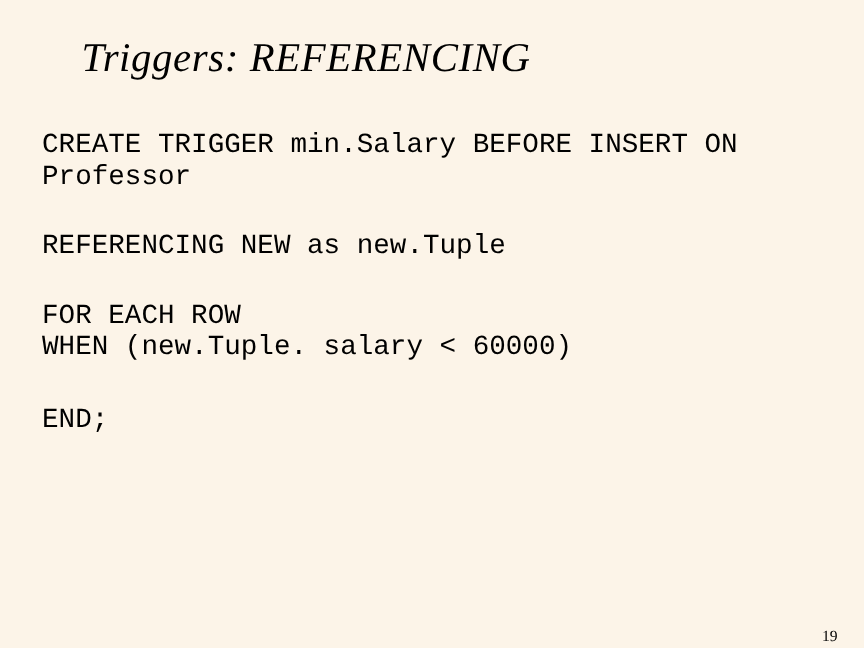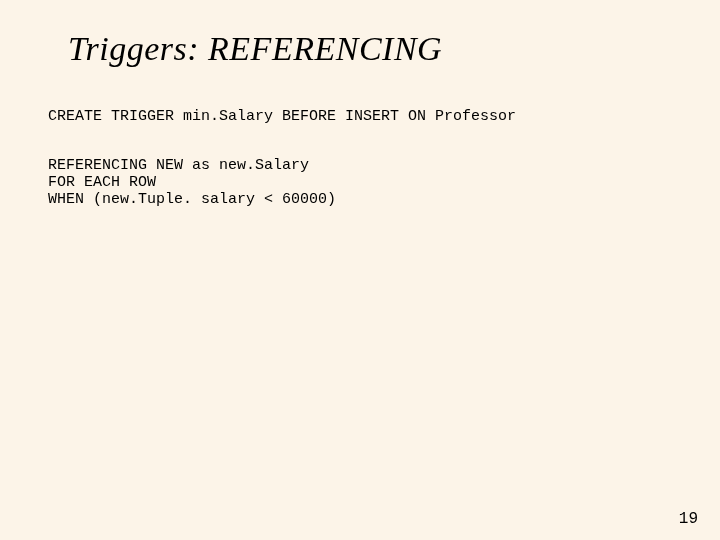--- a/index.html
+++ b/index.html
@@ -1,31 +1,32 @@
 <!DOCTYPE html>
 <html><head>
 <meta charset="utf-8">
 <style>
 body{margin:0;background:#fcf4e8;width:720px;height:540px;font-family:'Times New Roman',serif;color:#000;position:relative}
 .title{font-style:italic;font-size:34px;padding:30px 16px 0 68px;letter-spacing:0.5px}
-.code{font-family:'Courier New',monospace;font-size:15px;padding-left:48px}
+.code{font-family:'Courier New',monospace;font-size:23px;padding-left:35px}
 .l1{margin-top:40px}
 .l2{margin-top:32px}
-.l3{}
+.l3{margin-top:32px}
 .l4{}
 .blk{margin-top:32px;line-height:1.45}
 .ind{padding-left:32px}
-.pagenum{position:absolute;bottom:12px;right:22px;font-family:Liberation Mono, monospace;font-size:16px}
+.pagenum{position:absolute;bottom:2px;right:22px;font-family:Liberation Serif, serif;font-size:13px}
 </style>
 </head>
 <body>
 
 <div class="title">Triggers: REFERENCING</div>
 
 <div class="code l1">CREATE TRIGGER min.Salary BEFORE INSERT ON Professor</div>
-<div class="code l2">REFERENCING NEW as new.Salary</div>
+<div class="code l2">REFERENCING NEW as new.Tuple</div>
 <div class="code l3">FOR EACH ROW</div>
 <div class="code l4">WHEN (new.Tuple. salary &lt; 60000)</div>
 
 <div class="code blk">
+  <div>END;</div>
 </div>
 
 <div class="pagenum">19</div>
 
 </body></html>

